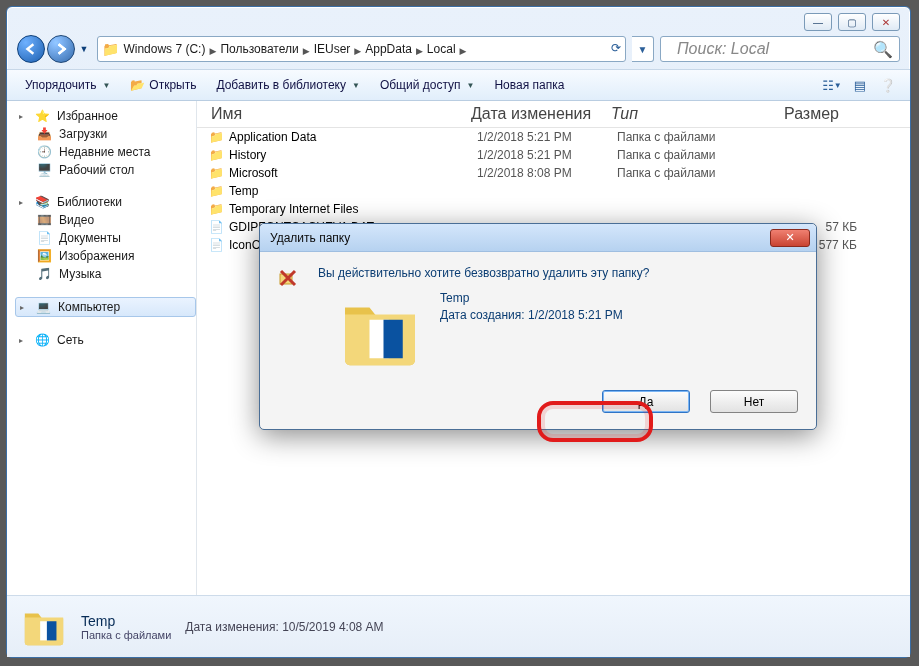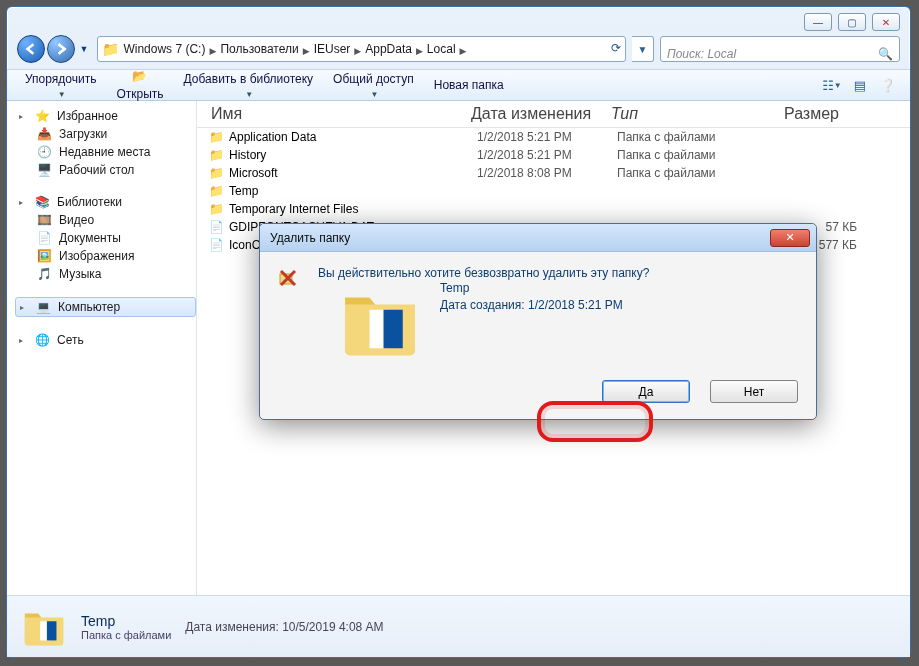--- a/index.html
+++ b/index.html
@@ -31,28 +31,28 @@
 .address { flex:1; height:26px; background:#fff; border:1px solid #8aa8c4; border-radius:3px;
   display:flex; align-items:center; padding:0 24px 0 4px; position:relative; }
 .address .foldicon { font-size:14px; margin-right:4px; }
 .crumb { display:flex; align-items:flex-end; color:#1a1a1a; font-size:12px; }
 .crumb .sep { margin:0 4px; font-size:9px; color:#555; }
 .address .refresh { position:absolute; right:4px; top:4px; font-size:12px; color:#2b5f99; }
 
 .addrbtn { width:22px; height:26px; background:#fff; border:1px solid #8aa8c4; border-left:none;
   display:flex; align-items:center; justify-content:center; font-size:10px; color:#2b5f99; border-radius:0 3px 3px 0; }
 .search { width:240px; height:26px; background:#fff; border:1px solid #8aa8c4; border-radius:3px;
-  display:flex; align-items:flex-end; padding:0 6px; font-size:12px; color:#888; font-style:italic; position:relative; }
+  display:flex; align-items:center; padding:0 16px; font-size:16px; color:#888; font-style:italic; position:relative; }
 .search .mag { position:absolute; right:6px; color:#2b5f99; font-style:normal; }
 
 
 .toolbar { height:32px; background:linear-gradient(#f7fbff,#e1eefb);
   border-top:1px solid #c7d7e8; border-bottom:1px solid #b9cde1;
   display:flex; align-items:center; padding:0 10px; gap:4px; font-size:12px; }
-.tbtn { display:flex; align-items:center; gap:4px; padding:4px 8px; border-radius:3px; color:#114;flex-direction:column; }
+.tbtn { display:flex; align-items:center; gap:4px; padding:4px 8px; border-radius:3px; color:#114; }
 .tbtn .dd { font-size:8px; color:#355; margin-left:2px; }
 .toolbar .spacer { flex:1; }
 .iconbtn { width:24px; height:22px; display:flex; align-items:center; justify-content:center;
   border-radius:3px; color:#2b5f99; font-size:13px; }
 
 
 .body { flex:1; display:flex; background:#fff; }
 .nav { width:190px; border-right:1px solid #e0e6ec; padding:6px 0 6px 8px; font-size:12px; }
 .navsec { margin-bottom:14px; }
 .navhdr { display:flex; align-items:center; gap:6px; padding:2px 4px; color:#1a1a1a; }
@@ -88,21 +88,21 @@
   border:1px solid #4a6e96; border-radius:5px; box-shadow:0 6px 28px rgba(0,0,0,.45);
   background:#f4f4f4; z-index:5; }
 .dlgtitle { height:28px; background:linear-gradient(#d4e6fb,#b6d2f0);
   border-bottom:1px solid #9fbee0; border-radius:5px 5px 0 0;
   display:flex; align-items:center; padding:0 6px 0 10px; font-size:12px; color:#0a0a0a; }
 .dlgtitle .spacer { flex:1; }
 .dlgclose { width:40px; height:18px; border:1px solid #8a2a1e; border-radius:3px;
   background:linear-gradient(#f08071,#c94432); color:#fff; font-size:11px;
   display:flex; align-items:center; justify-content:center; }
 .dlgbody { padding:14px 16px 6px 16px; font-size:12px; color:#0b3d73; }
-.dlgmsg { margin-left:42px; color:#0b3d73; }
+.dlgmsg { margin-left:42px; margin-bottom:10px; color:#0b3d73; }
 .dlgbody .inner { display:flex; gap:18px; align-items:flex-start; margin-left:62px; }
 .dlgfoldicon { width:84px; height:84px; }
 .dlginfo { color:#0b3d73; line-height:1.45; }
 .dlgxicon { position:absolute; left:18px; top:44px; width:20px; height:20px; }
 .dlgbtns { display:flex; justify-content:flex-end; gap:20px; padding:10px 18px 16px; }
 .dlgbtn { width:88px; height:23px; border:1px solid #838383; border-radius:3px;
   background:linear-gradient(#fcfcfc,#e2e2e2); font-size:12px; display:flex; align-items:center; justify-content:center; }
 .dlgbtn.primary { border:1px solid #2f74c5; box-shadow:0 0 0 1px #7ab5f4 inset; }
 
 

